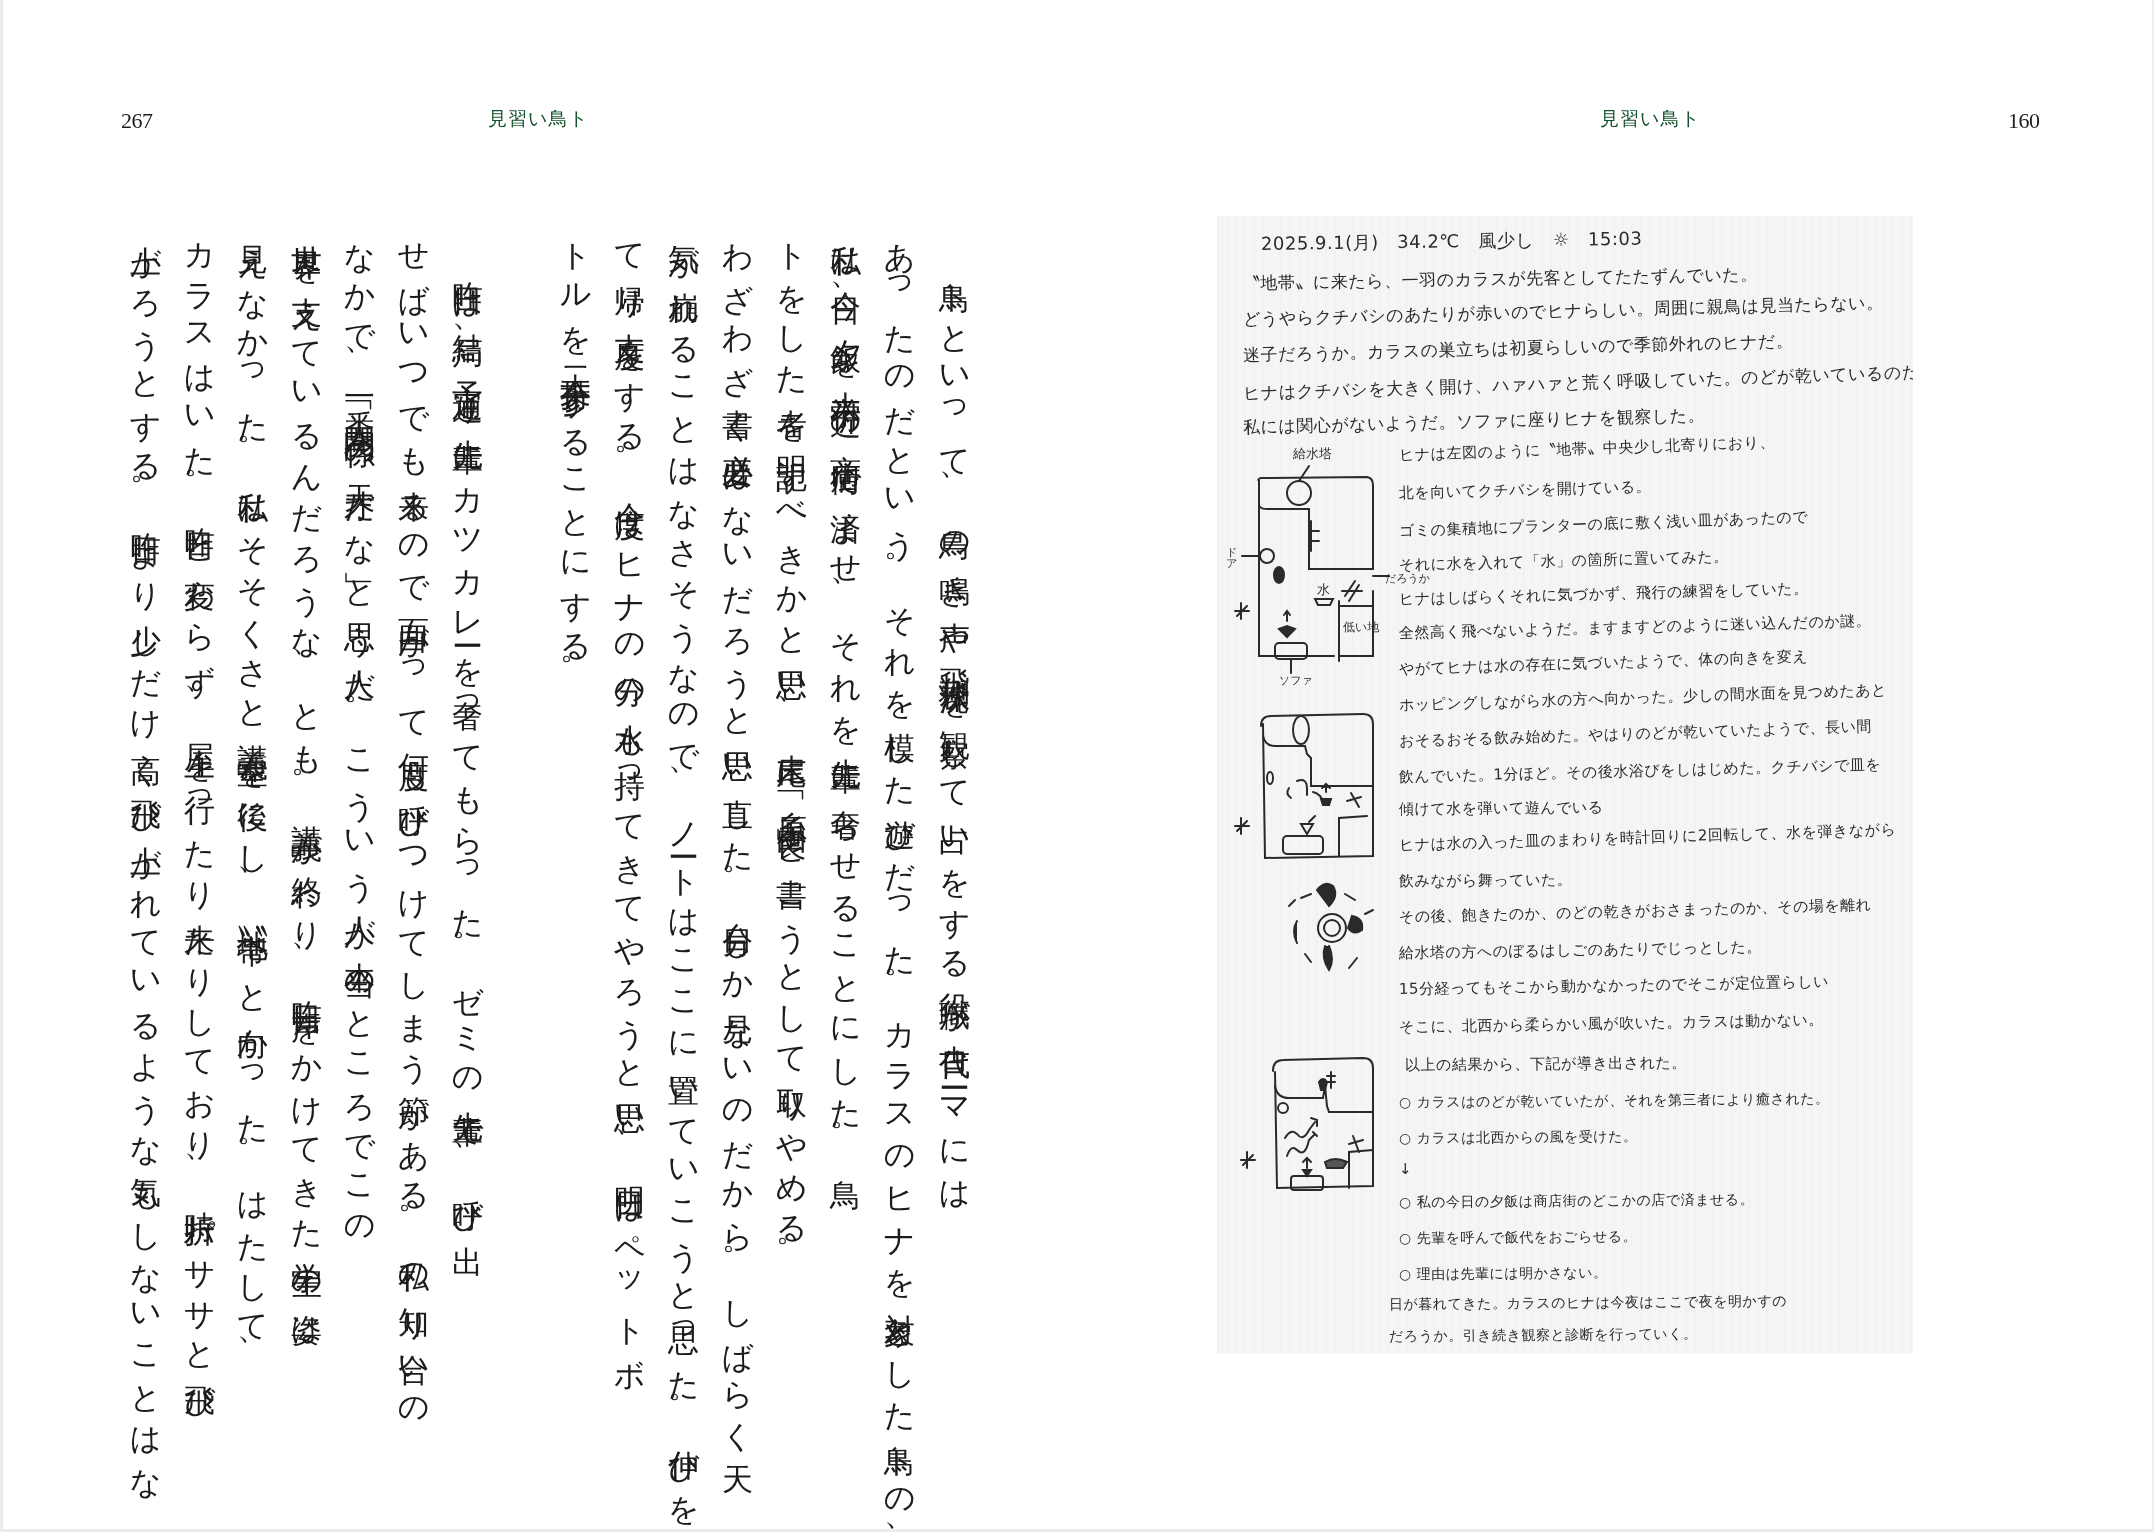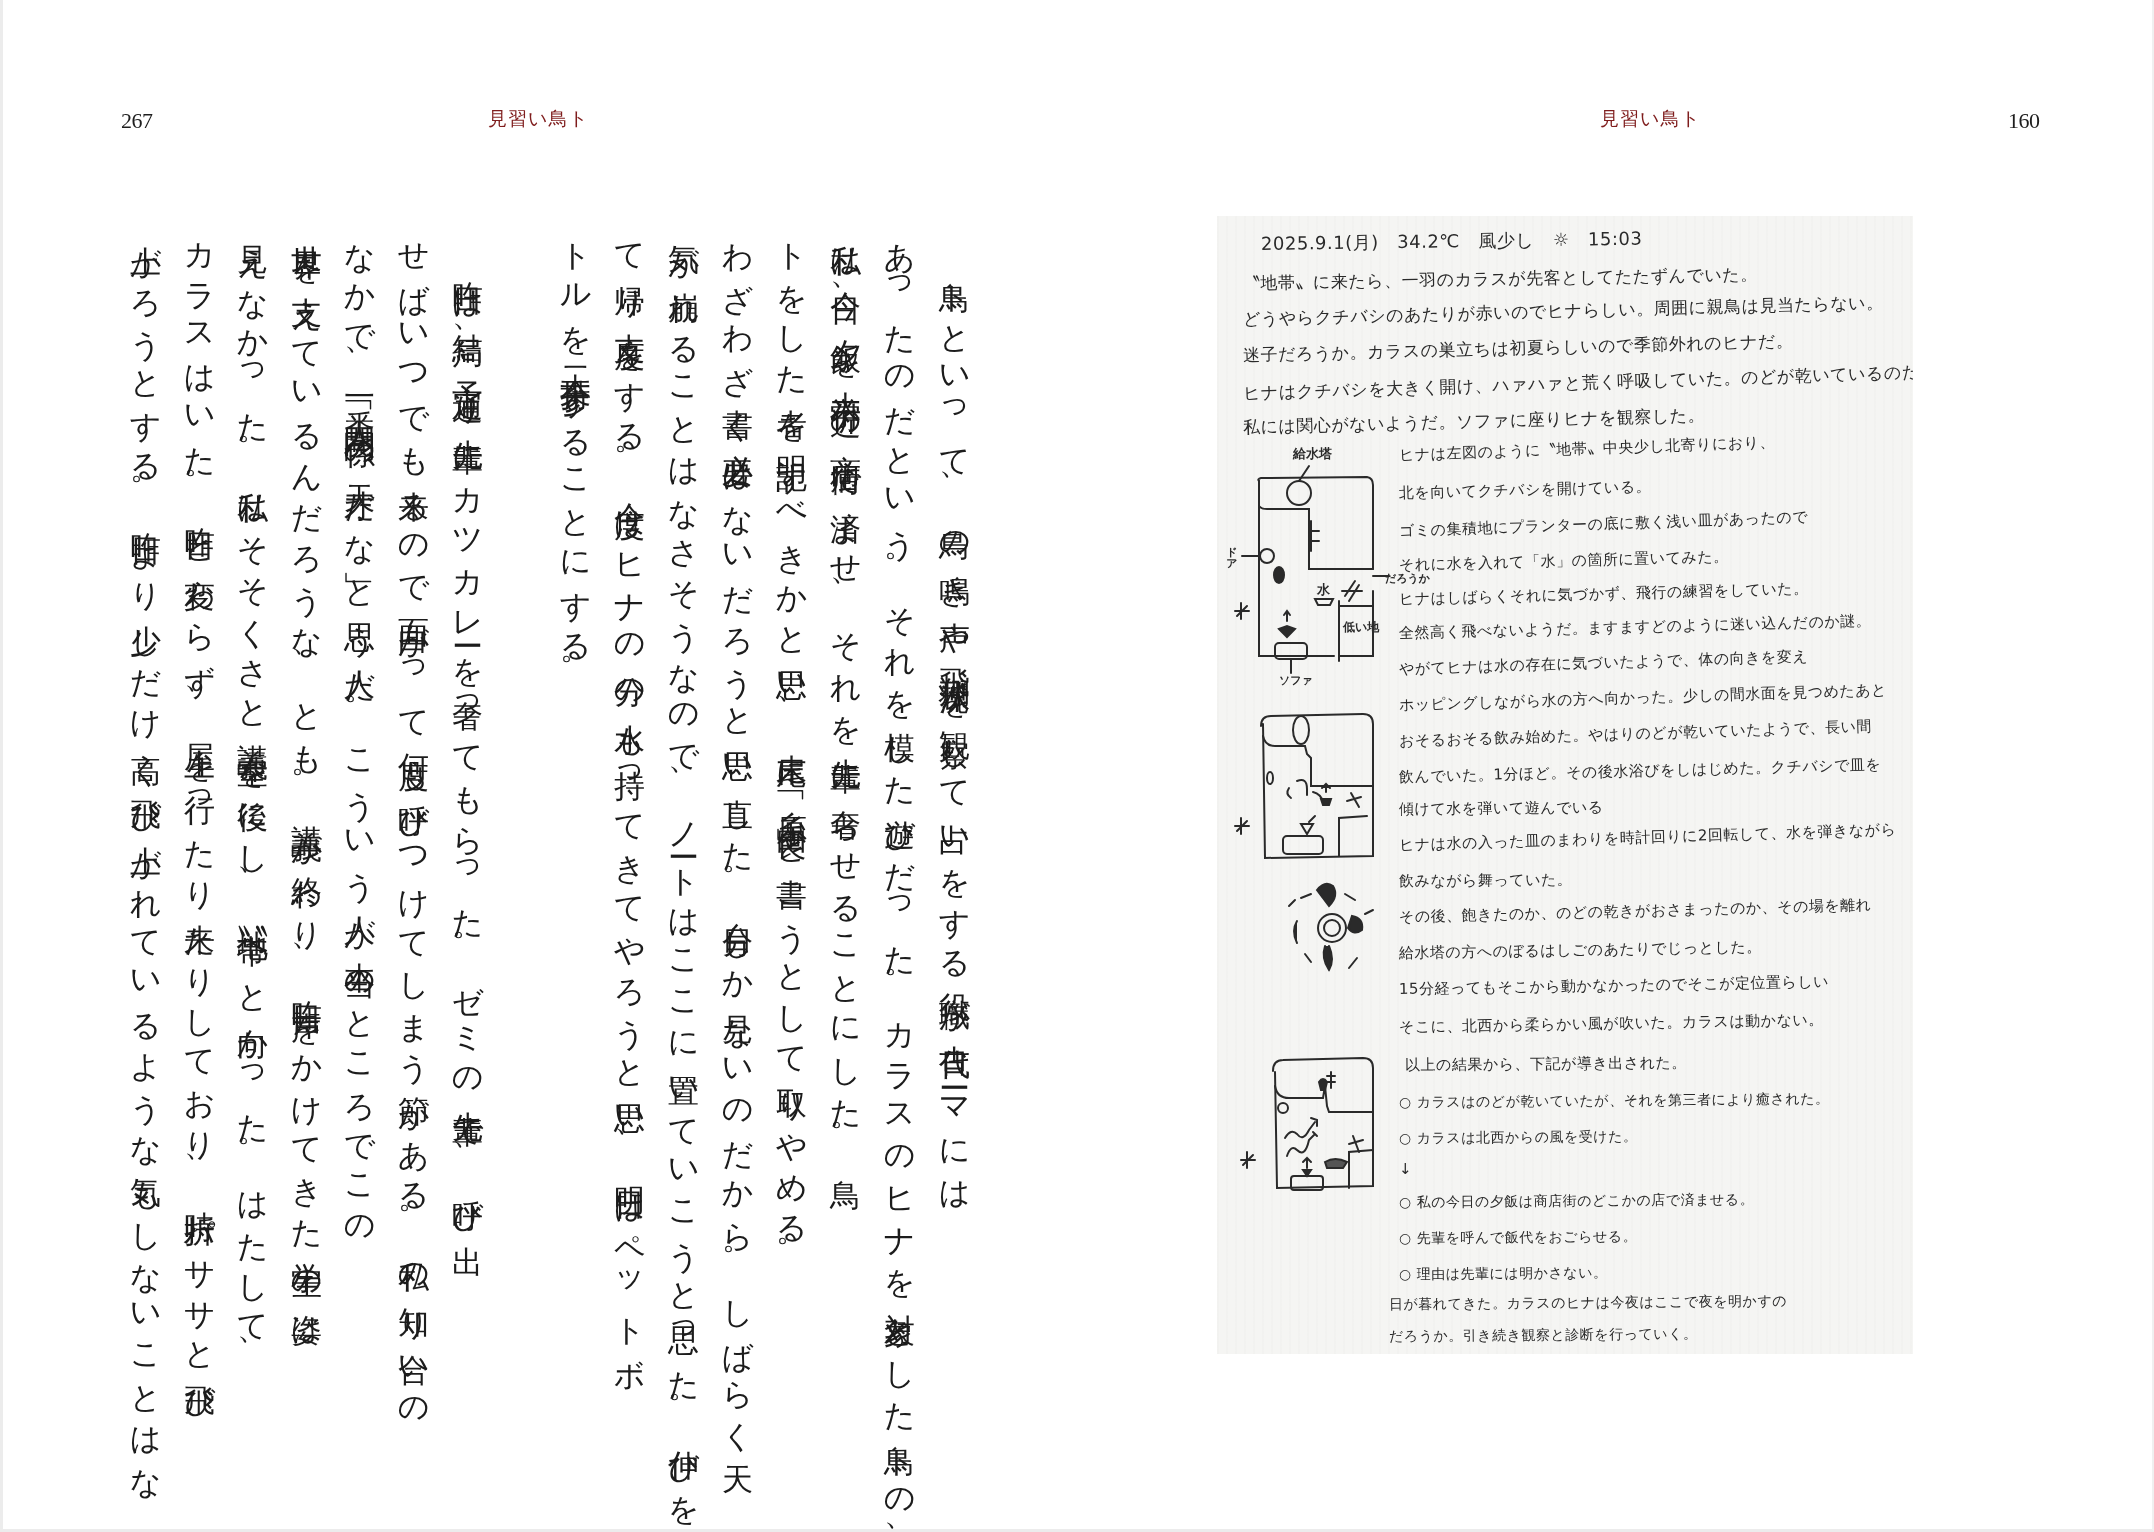--- a/index.html
+++ b/index.html
@@ -40,21 +40,21 @@
     font-size: 22px;
     letter-spacing: -0.5px;
     color: #1e1e1e;
   }
   .running-head {
     position: absolute;
     top: 106px;
     font-family: "DejaVu Sans", "Liberation Sans", sans-serif;
     font-size: 19px;
     letter-spacing: 1px;
-    color: #7f1d1d;
+    color: #14532d;
   }
   .page-left .folio { left: 115px; text-align: center; }
   .page-left .running-head { left: 482px; }
 
   
   .body-text {
     position: absolute;
     left: 0; top: 0;
     width: 100%; height: 100%;
   }
@@ -89,21 +89,20 @@
     font-family: "DejaVu Sans", "Liberation Sans", sans-serif;
     color: #2a2a2a;
     font-size: 17px;
     white-space: nowrap;
     transform-origin: left center;
     letter-spacing: 0.5px;
   }
   .hw.header-line { font-size: 18px; }
   .sketch {
     position: absolute;
-    font-weight: bold;
   }
   .sketch svg { display: block; overflow: visible; }
   .sketch-label {
     position: absolute;
     font-family: "DejaVu Sans", "Liberation Sans", sans-serif;
     font-size: 13px;
     color: #2a2a2a;
     white-space: nowrap;
   }
 </style>

